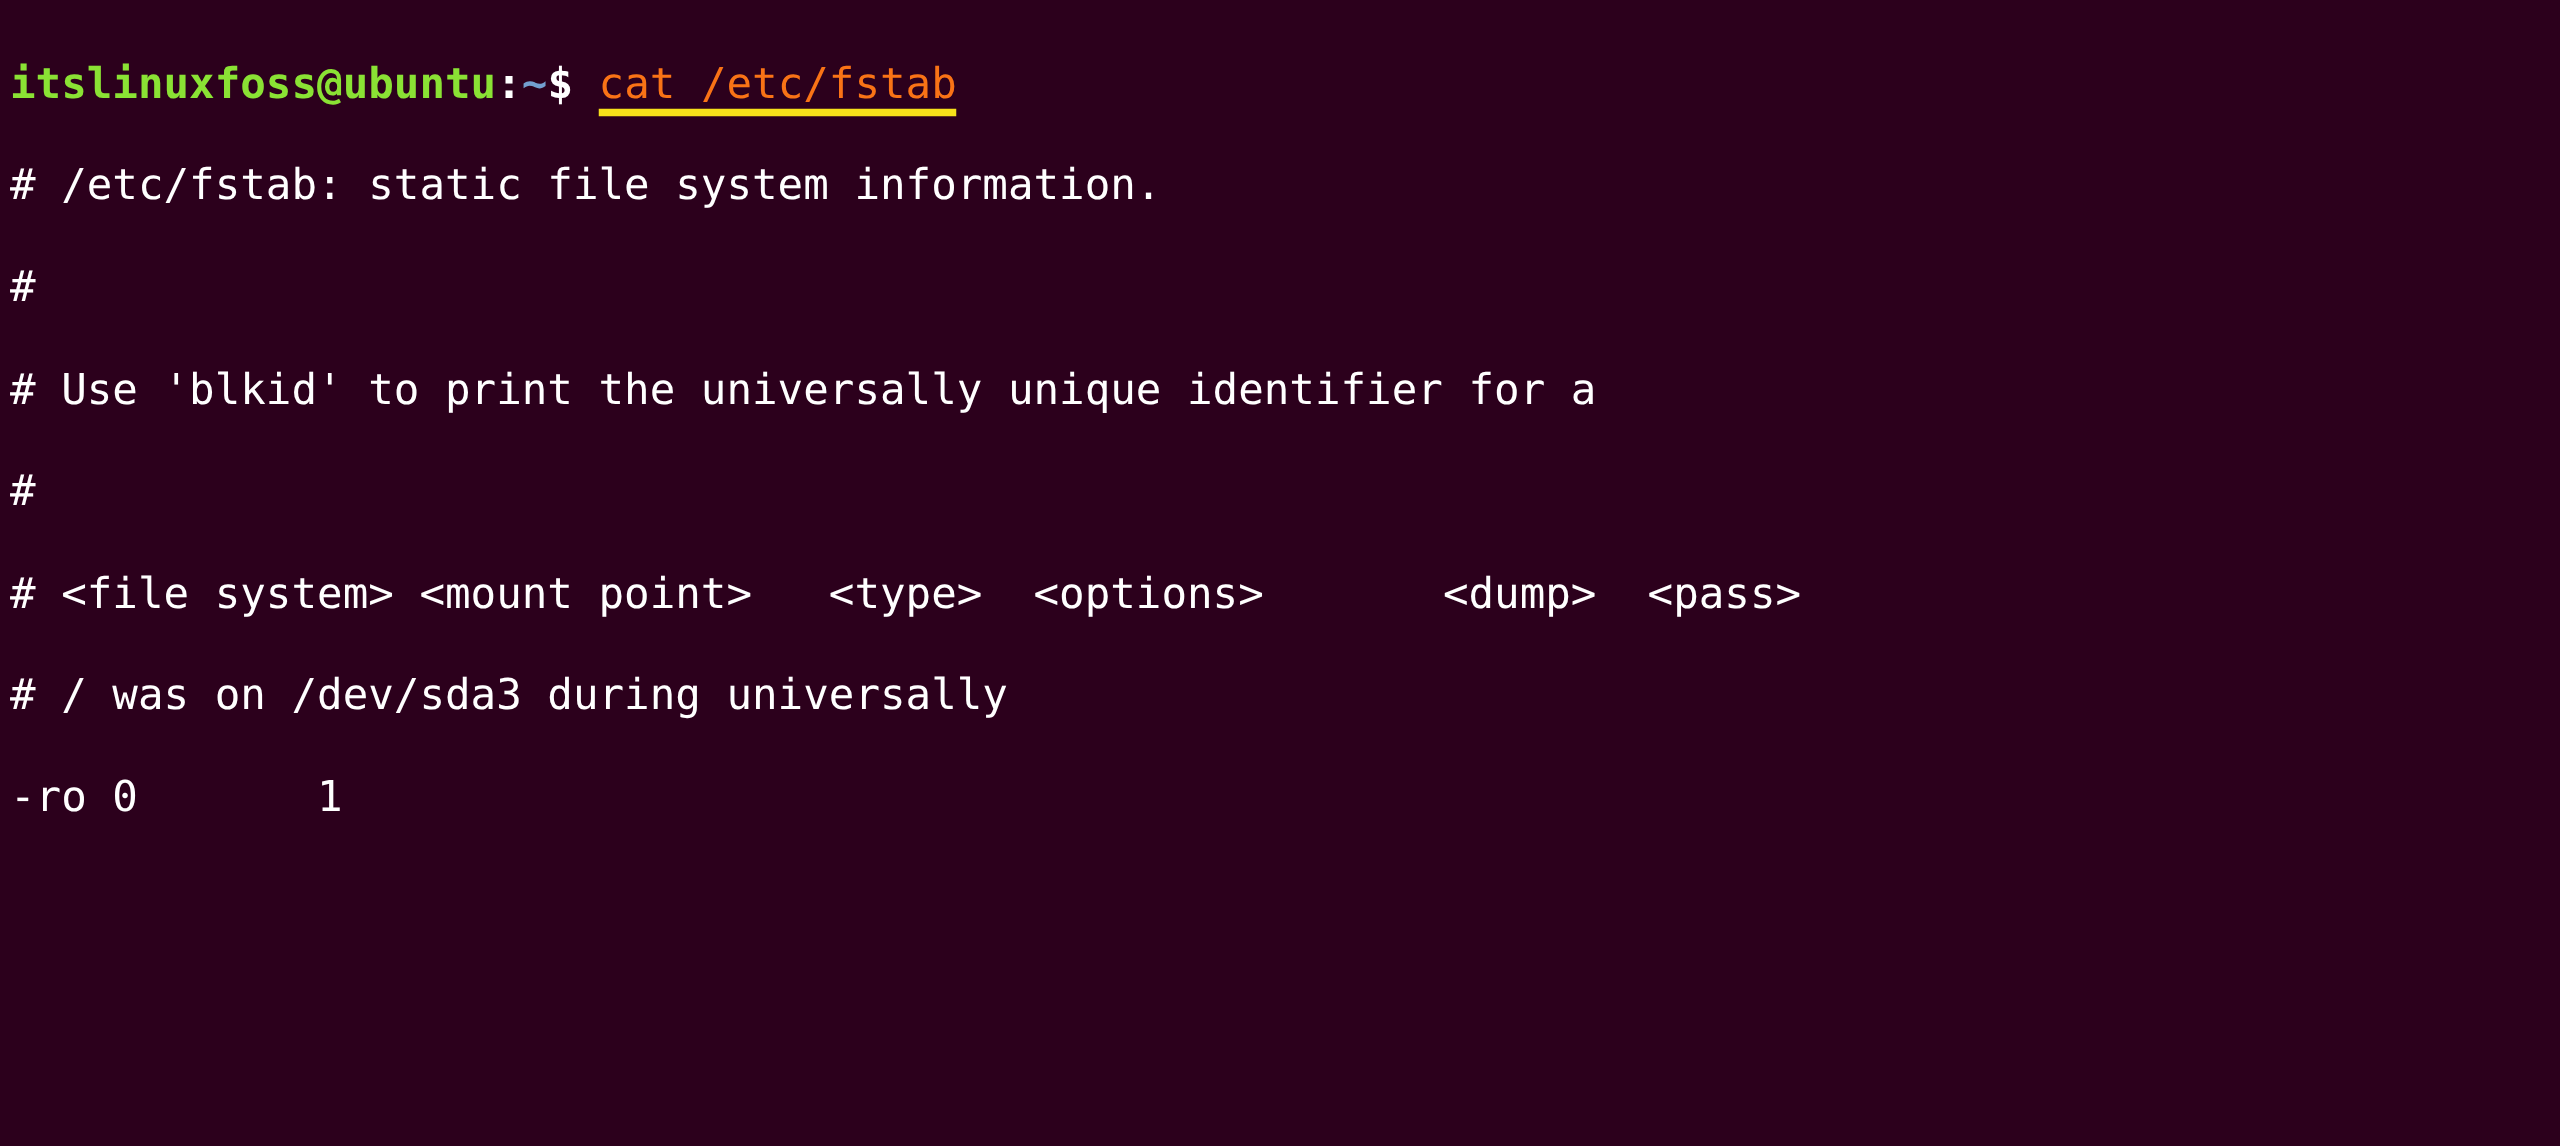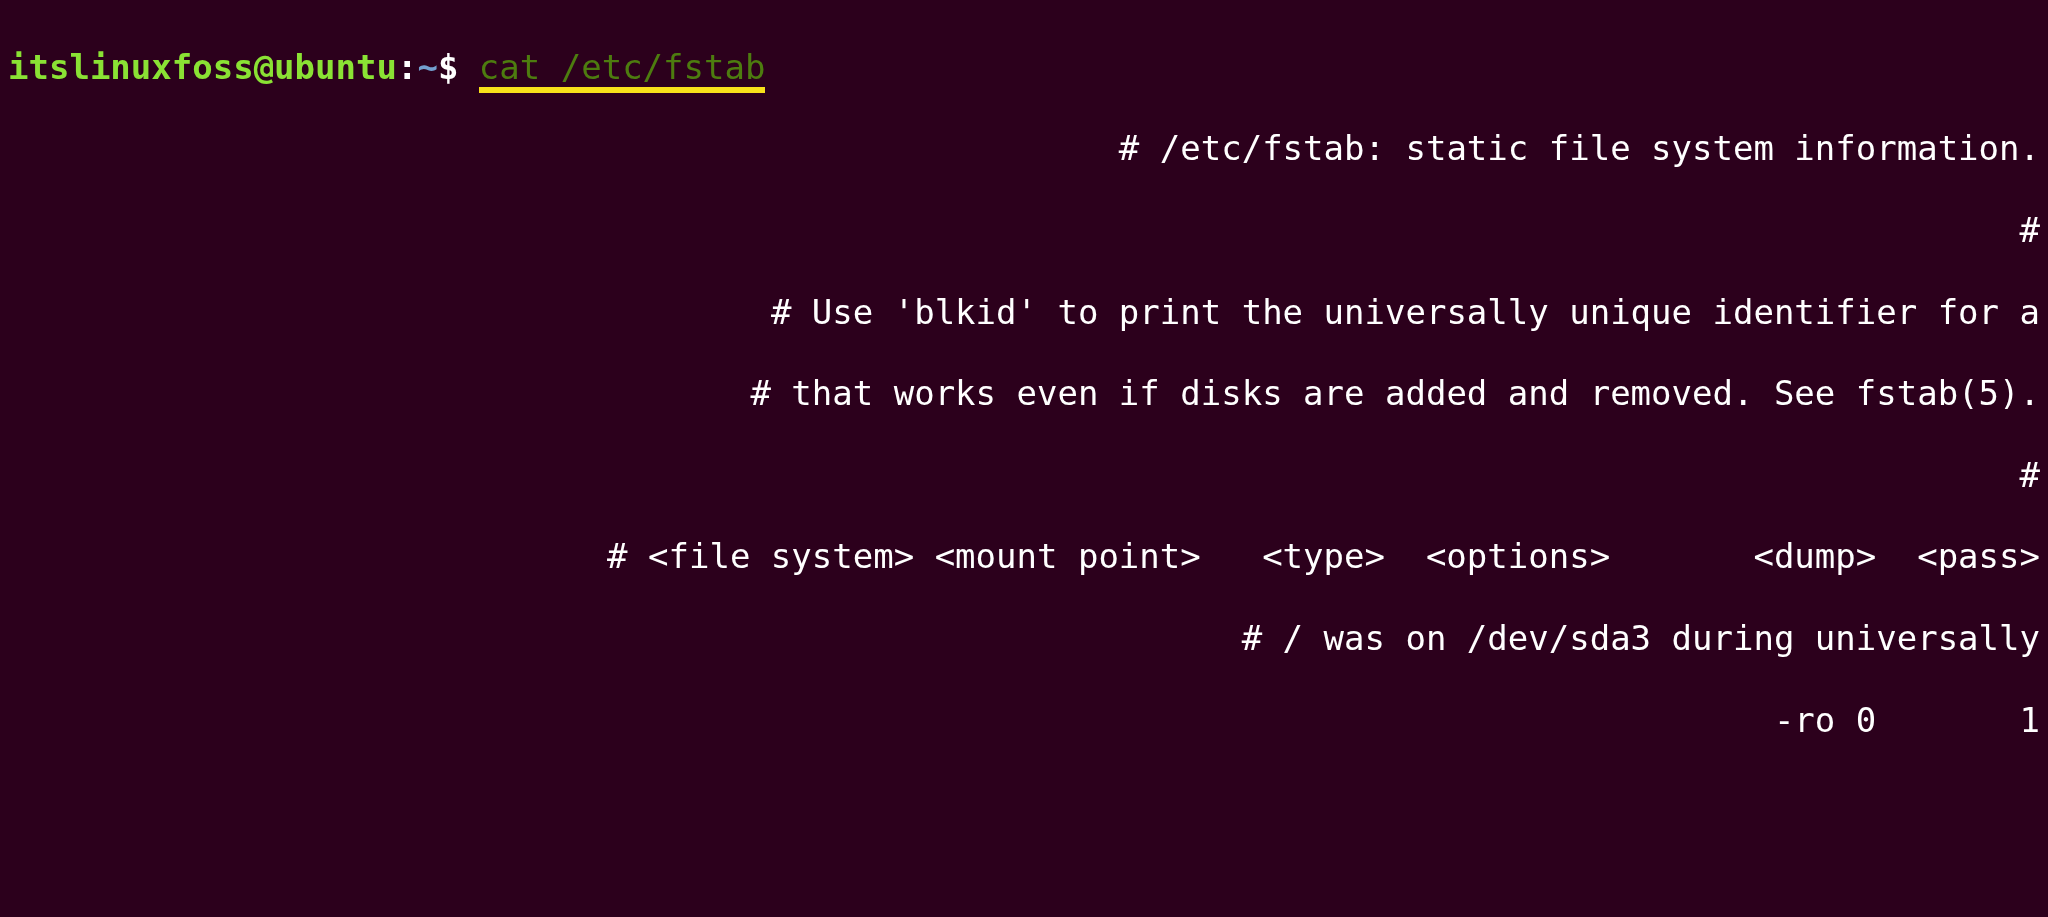--- a/index.html
+++ b/index.html
@@ -15,43 +15,42 @@
     overflow: hidden;
   }
   .terminal {
     padding: 6px 8px;
     white-space: pre;
     position: relative;
   }
   .user  { color: #8ae234; font-weight: bold; margin-top: 18px; }
   .colon { color: #ffffff; font-weight: bold; }
   .path  { color: #739fcf; font-weight: bold; }
-  .cmd   { color: #4d7c0f; }
-  .txt   { color: #ffffff; text-align: right; }
+  .cmd   { color: #f97316; }
+  .txt   { color: #ffffff; }
   .underline-yellow {
     border-bottom: 6px solid #f7e11a;
     padding-bottom: 0px;
   }
   .box-green {
     outline: 5px solid #00d400;
     outline-offset: -2px;
     padding: 0 2px;
     display: inline-block;
   }
   .line { display: block; }
 </style>
 </head>
 <body>
 
 <div class="terminal">
 <span class="line"><span class="user">itslinuxfoss@ubuntu</span><span class="colon">:</span><span class="path">~</span><span class="colon">$ </span><span class="cmd underline-yellow">cat /etc/fstab</span></span>
 <span class="line txt"># /etc/fstab: static file system information.</span>
 <span class="line txt">#</span>
 <span class="line txt"># Use 'blkid' to print the universally unique identifier for a</span>
-<span class="line txt"># that works even if disks are added and removed. See fstab(5).</span>
 <span class="line txt">#</span>
 <span class="line txt"># &lt;file system&gt; &lt;mount point&gt;   &lt;type&gt;  &lt;options&gt;       &lt;dump&gt;  &lt;pass&gt;</span>
 <span class="line txt"># / was on /dev/sda3 during universally</span>
 <span class="line txt">-ro 0       1</span>
 
 
 
 
 
 

